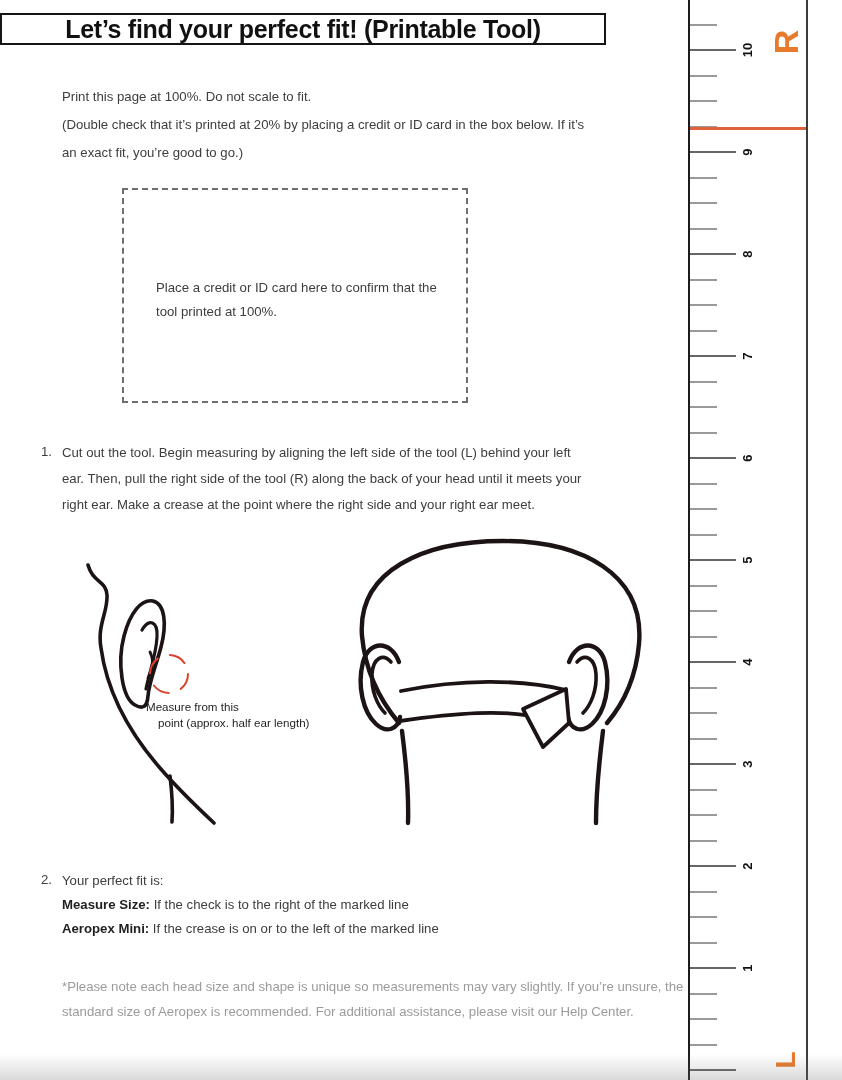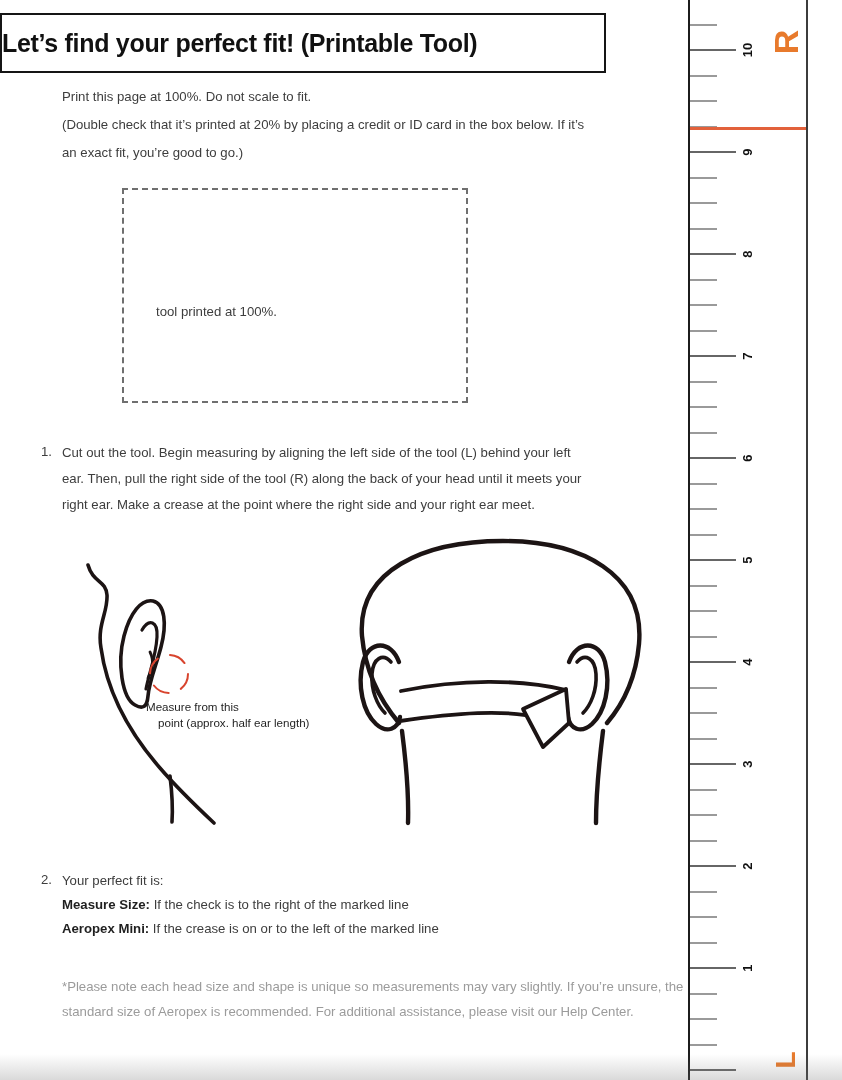--- a/index.html
+++ b/index.html
@@ -1,21 +1,21 @@
 <!DOCTYPE html>
 <html><head>
 <meta charset="utf-8">
 <style>
   html,body{margin:0;padding:0;background:#fff;}
   body{width:842px;height:1080px;position:relative;overflow:hidden;
        font-family:"Liberation Sans", sans-serif;color:#3d3d3d;}
   .abs{position:absolute;}
   
-  .title-box{left:0;top:13px;width:606px;height:60px;border:2.5px solid #151515;
-             box-sizing:border-box;display:flex;align-items:center;}
+  .title-box{left:0;top:13px;width:606px;height:32px;border:2.5px solid #151515;
+             box-sizing:border-box;display:flex;align-items:center;justify-content:center;}
   .title-box h1{margin:0;font-size:25px;font-weight:800;color:#111;letter-spacing:-0.3px;white-space:nowrap;}
   
   .line{position:absolute;font-size:13.2px;line-height:17px;white-space:nowrap;color:#3d3d3d;}
   .num{position:absolute;font-size:13.2px;color:#3d3d3d;}
   
   .card-box{left:122px;top:188px;width:346px;height:215px;border:2px dashed #6f6f6f;box-sizing:border-box;}
   .card-box .cline{position:absolute;left:32px;font-size:13.2px;white-space:nowrap;color:#3d3d3d;}
   
   .annot{font-size:11.6px;color:#1f1f1f;}
   
@@ -41,20 +41,21 @@
 
 <div class="abs title-box">
   <h1>Let’s find your perfect fit! (Printable Tool)</h1>
 </div>
 
 <div class="line" style="left:62px;top:88px">Print this page at 100%. Do not scale to fit.</div>
 <div class="line" style="left:62px;top:116px">(Double check that it’s printed at 20% by placing a credit or ID card in the box below. If it’s</div>
 <div class="line" style="left:62px;top:144px">an exact fit, you’re good to go.)</div>
 
 <div class="abs card-box">
+  <div class="cline" style="top:90px">Place a credit or ID card here to confirm that the</div>
   <div class="cline" style="top:114px">tool printed at 100%.</div>
 </div>
 
 <div class="num" style="left:41px;top:444px">1.</div>
 <div class="line" style="left:62px;top:444px">Cut out the tool. Begin measuring by aligning the left side of the tool (L) behind your left</div>
 <div class="line" style="left:62px;top:470px">ear. Then, pull the right side of the tool (R) along the back of your head until it meets your</div>
 <div class="line" style="left:62px;top:496px">right ear. Make a crease at the point where the right side and your right ear meet.</div>
 
 <svg class="abs" style="left:0;top:0" width="842" height="1080" viewBox="0 0 842 1080">
 

